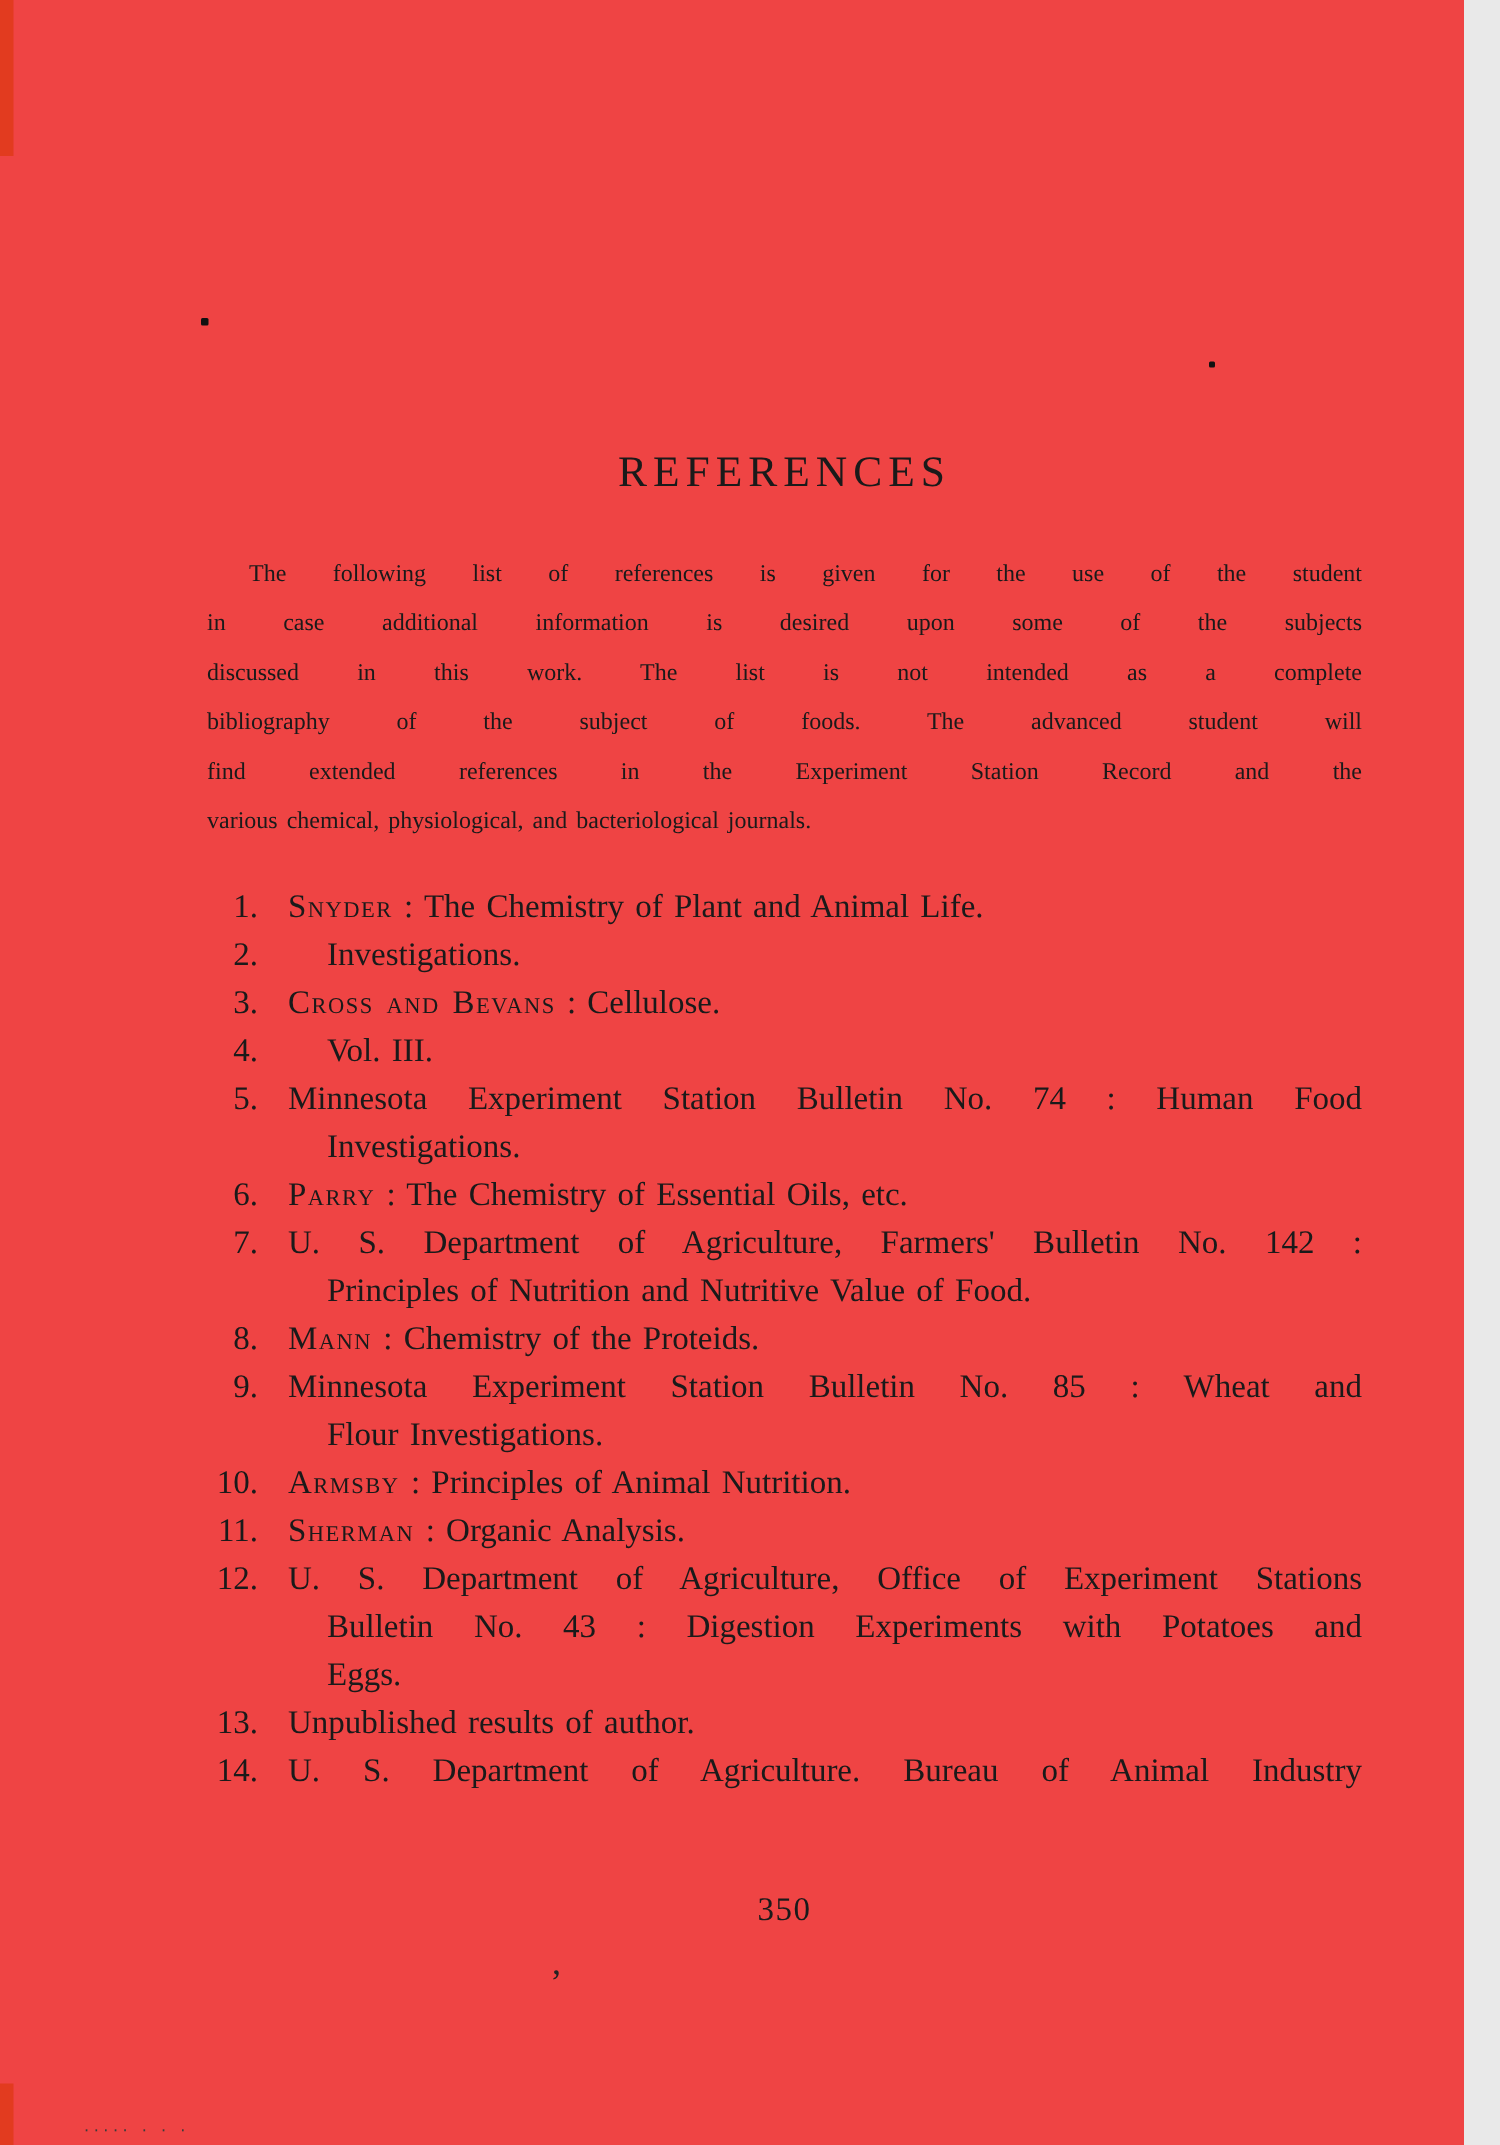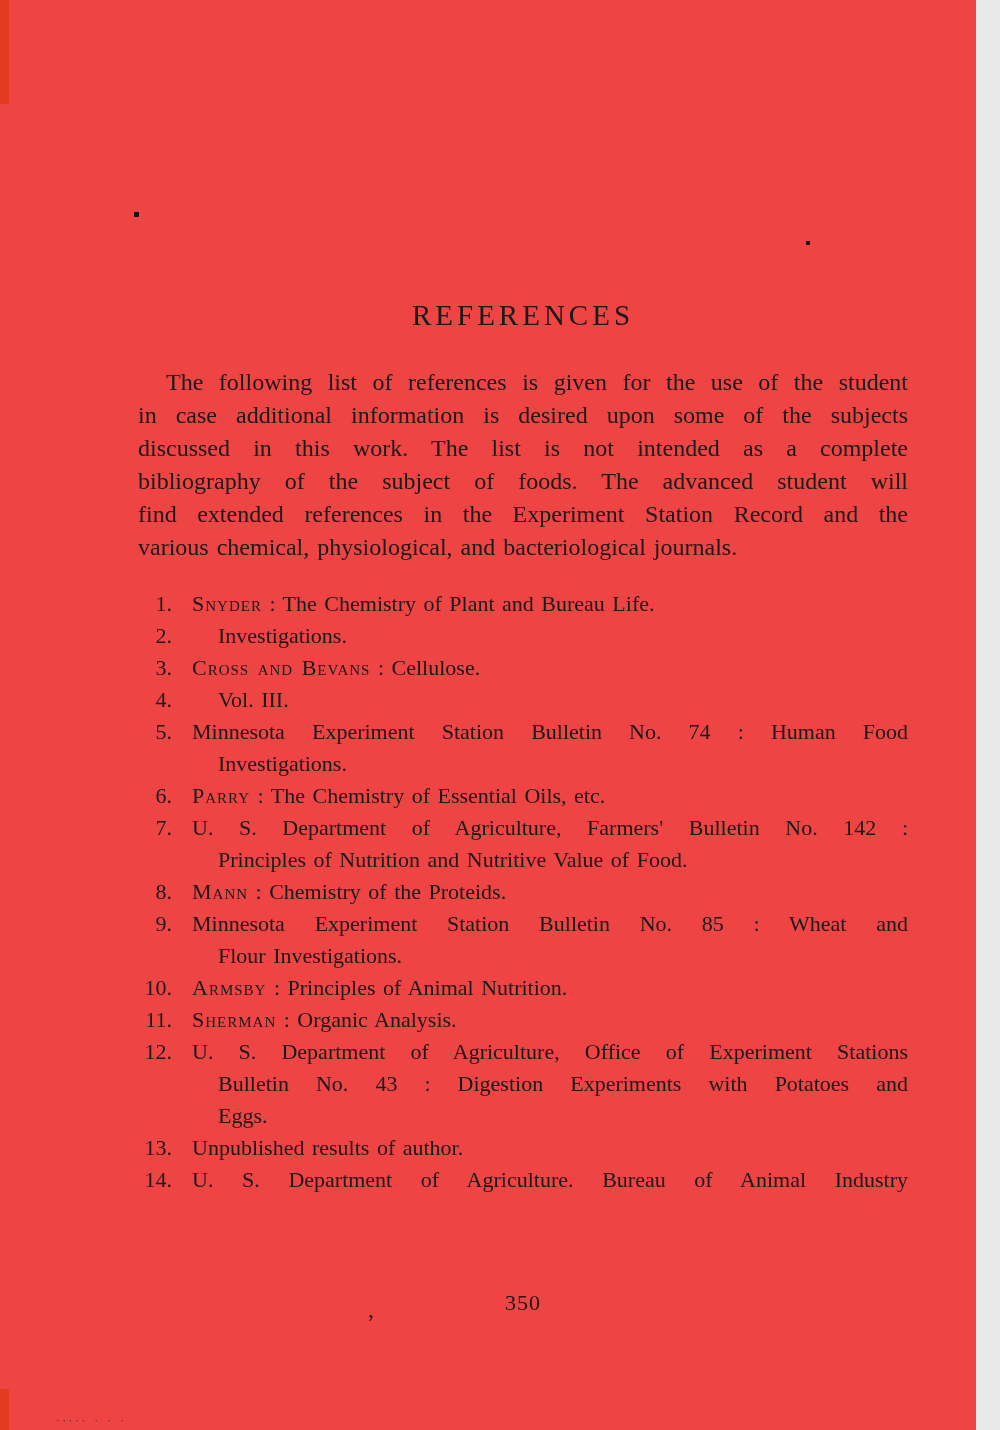--- a/index.html
+++ b/index.html
@@ -21,38 +21,38 @@
   .speck-1 { left: 134px; top: 212px; width: 5px; height: 5px; }
   .speck-2 { left: 806px; top: 241px; width: 4px; height: 4px; }
 
   .title {
     position: absolute; top: 299px; left: 138px; width: 770px;
     margin: 0; text-align: center;
     font-size: 29px; font-weight: normal; letter-spacing: 4px;
   }
   .intro {
     position: absolute; top: 366px; left: 138px; width: 770px;
-    font-size: 24px; line-height: 33px; word-spacing: 2px;
+    font-size: 16px; line-height: 33px; word-spacing: 2px;
   }
   .iline.just { text-align: justify; text-align-last: justify; }
   .iline.indent { text-indent: 28px; }
 
   .reflist {
     position: absolute; top: 588px; left: 138px; width: 770px;
     font-size: 22px; line-height: 32px; word-spacing: 2px;
   }
   .ref { display: flex; }
   .num { flex: none; width: 34px; text-align: right; }
   .body { flex: 1; min-width: 0; margin-left: 20px; }
   .rline.just { text-align: justify; text-align-last: justify; }
   .rline.cont { margin-left: 26px; }
   .sc { font-variant: small-caps; letter-spacing: 1px; }
 
   .pagenum {
-    position: absolute; top: 1290px; left: 138px; width: 770px;
+    position: absolute; top: 1260px; left: 138px; width: 770px;
     text-align: center; font-size: 22px; letter-spacing: 1px;
   }
   .comma-mark { position: absolute; left: 368px; top: 1296px; font-size: 24px; color: #222; }
   .dots {
     position: absolute; left: 55px; top: 1416px;
     font-size: 9px; letter-spacing: 1px; color: #3a3a3a;
     font-family: "DejaVu Sans Mono", monospace;
   }
 </style>
 </head>
@@ -74,21 +74,21 @@
     <div class="iline just">bibliography of the subject of foods. The advanced student will</div>
     <div class="iline just">find extended references in the Experiment Station Record and the</div>
     <div class="iline">various chemical, physiological, and bacteriological journals.</div>
   </div>
 
   <div class="reflist">
 
     <div class="ref">
       <div class="num">1.</div>
       <div class="body">
-        <div class="rline"><span class="sc">Snyder</span><span> : The Chemistry of Plant and Bureau Life.</span></div>
+        <div class="rline"><span class="sc">Snyder</span><span> : The Chemistry of Plant and Animal Life.</span></div>
       </div>
     </div>
 
     <div class="ref">
       <div class="num">2.</div>
       <div class="body">
         <div class="rline cont">Investigations.</div>
       </div>
     </div>
 

